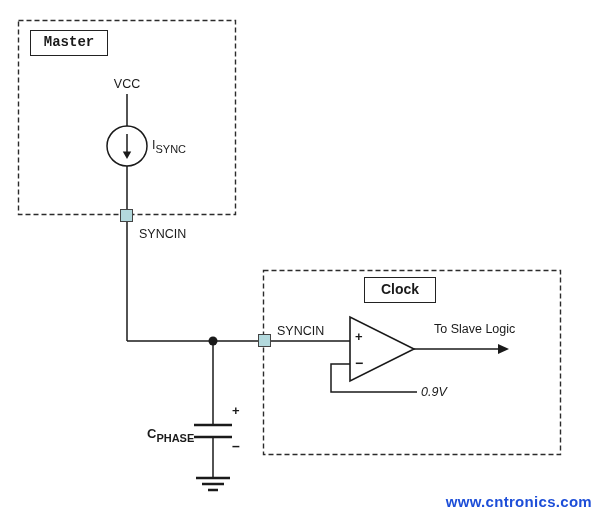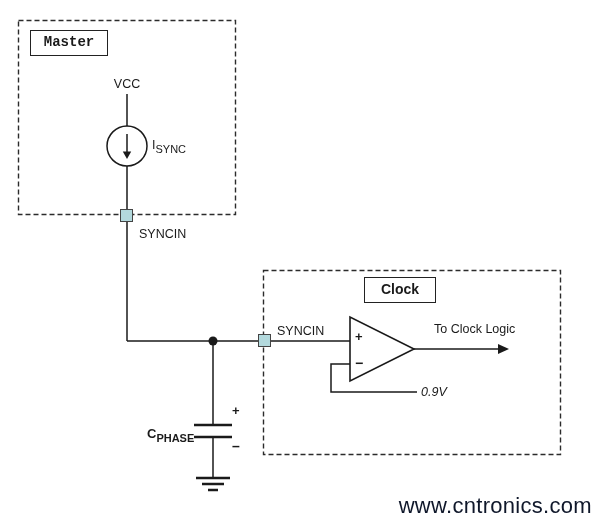--- a/index.html
+++ b/index.html
@@ -41,21 +41,21 @@
   .comp-plus{left:355px;top:330px;font-size:13px;font-weight:bold;}
   .comp-minus{left:355px;top:356px;font-size:14px;font-weight:bold;}
   .output-label{left:434px;top:322px;}
   .ref-label{left:421px;top:385px;font-style:italic;}
   .cphase-label{left:147px;top:427px;font-size:13px;font-weight:bold;}
   .cap-plus{left:232px;top:404px;font-size:13px;font-weight:bold;}
   .cap-minus{left:232px;top:439px;font-size:14px;font-weight:bold;}
   sub{font-size:11px;}
   .watermark{
     position:absolute;right:10px;top:493px;
-    font-size:22px;color:#0f172a;letter-spacing:0.3px;
+    font-size:15px;color:#1d4ed8;letter-spacing:0.3px;font-weight:bold;
   }
 </style>
 </head>
 <body>
 
 <div class="canvas">
 
   <svg class="art" width="602" height="527" viewBox="0 0 602 527">
 
     <rect class="dash" x="18.5" y="20.5" width="217" height="194"></rect>
@@ -95,21 +95,21 @@
   <div class="txt vcc-label">VCC</div>
 
   <div class="txt isync-label"><span>I</span><sub>SYNC</sub></div>
 
   <div class="txt syncout-label">SYNCIN</div>
   <div class="txt syncin-label">SYNCIN</div>
 
   <div class="txt comp-plus">+</div>
   <div class="txt comp-minus">−</div>
 
-  <div class="txt output-label">To Clock Logic</div>
+  <div class="txt output-label">To Slave Logic</div>
   <div class="txt ref-label">0.9V</div>
 
   <div class="txt cphase-label"><span>C</span><sub>PHASE</sub></div>
   <div class="txt cap-plus">+</div>
   <div class="txt cap-minus">–</div>
 
   <div class="watermark">www.cntronics.com</div>
 
 </div>
 

